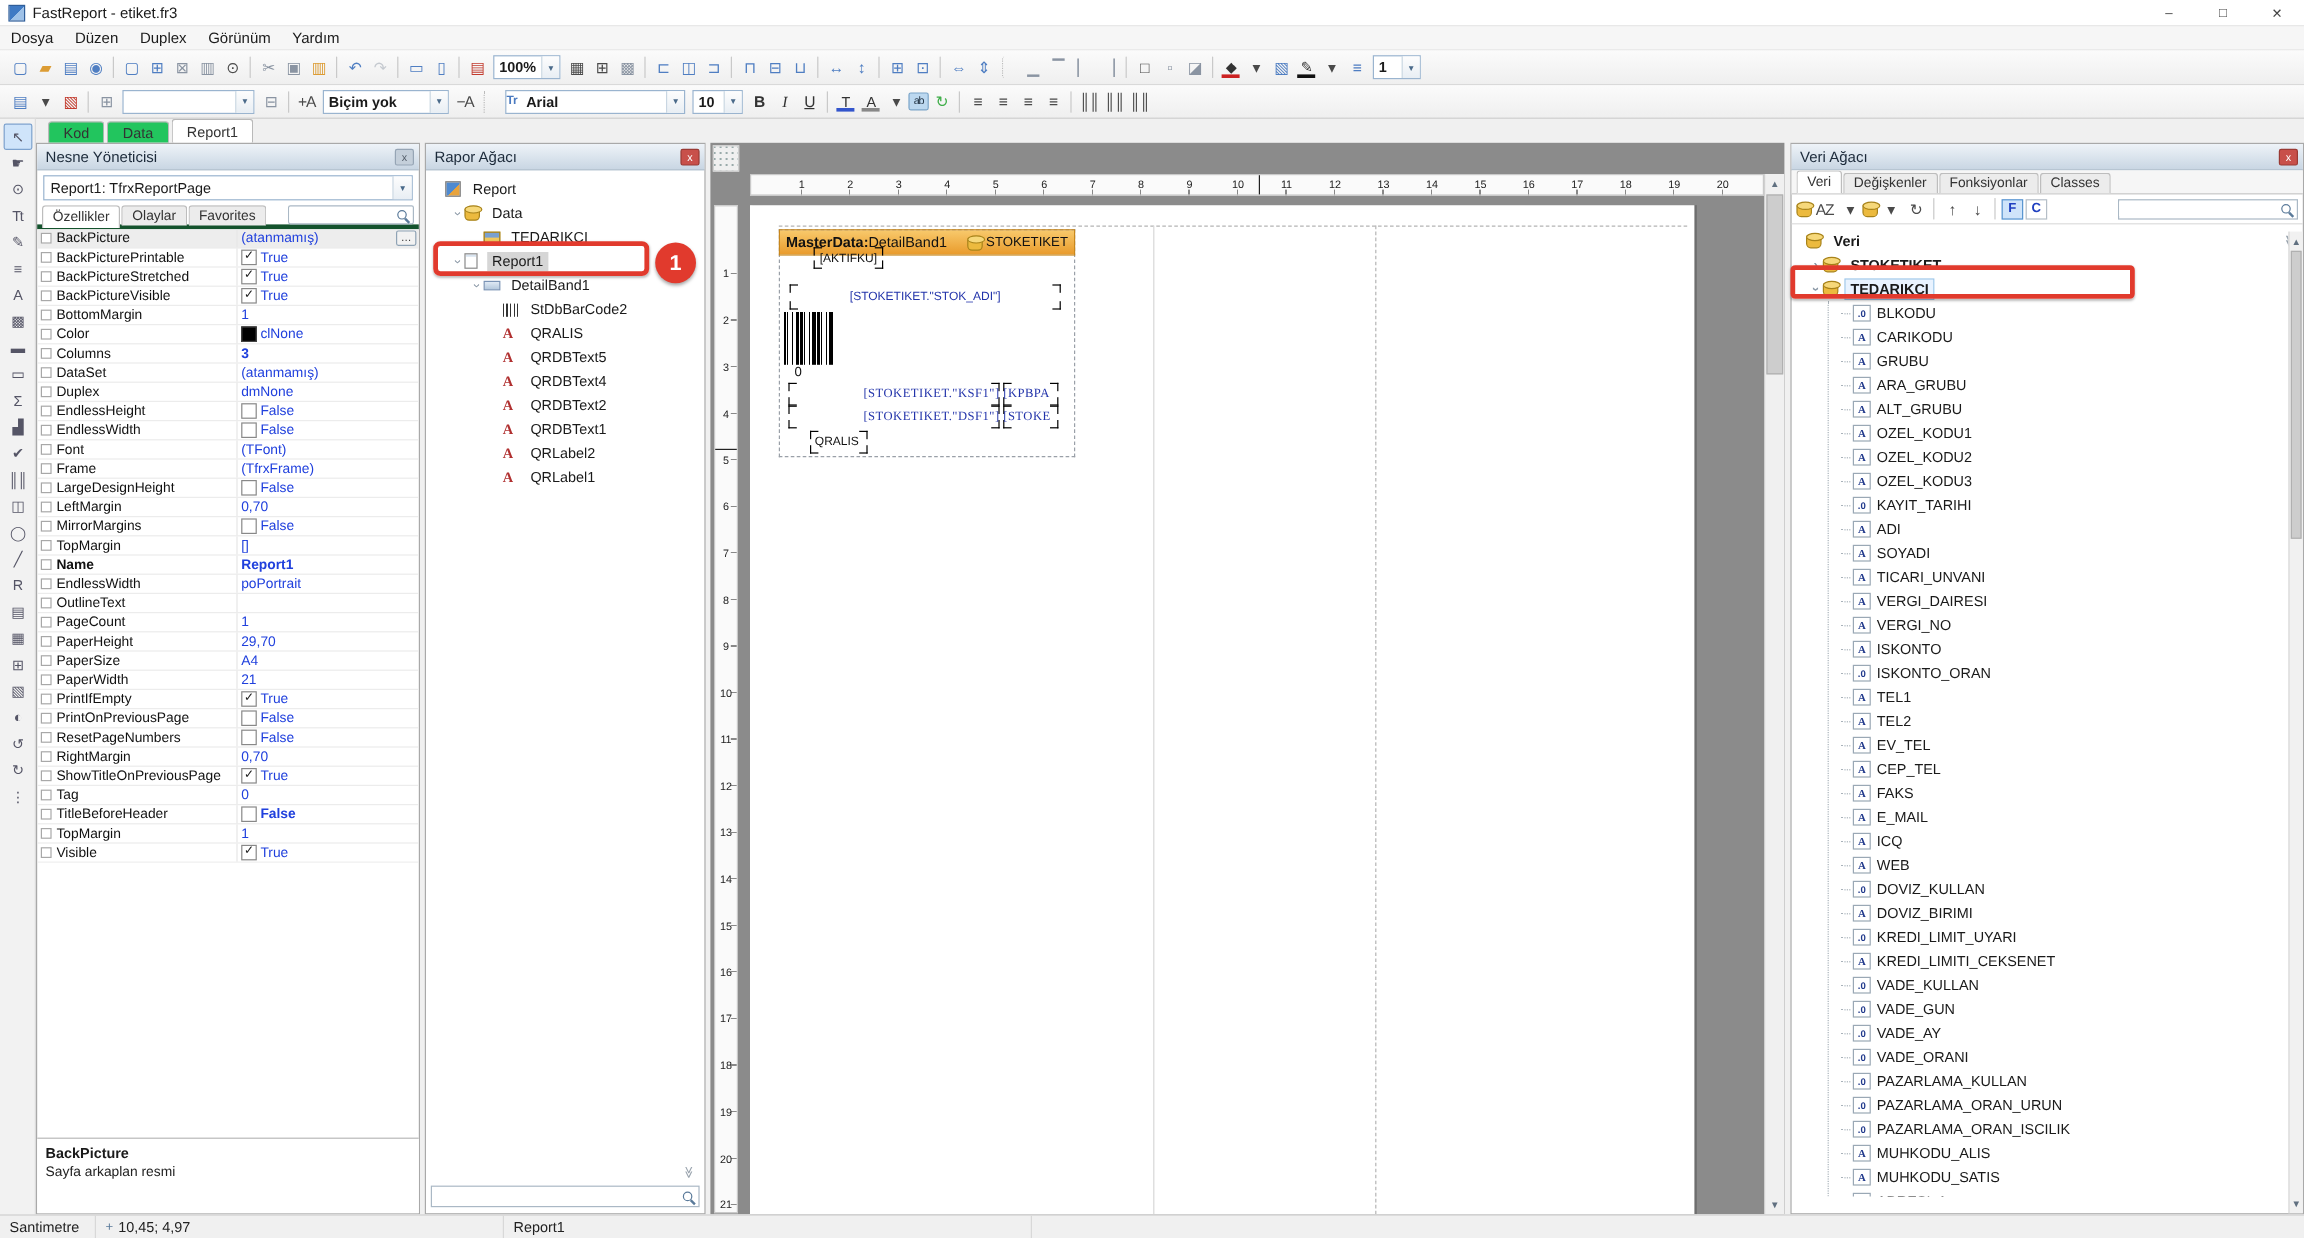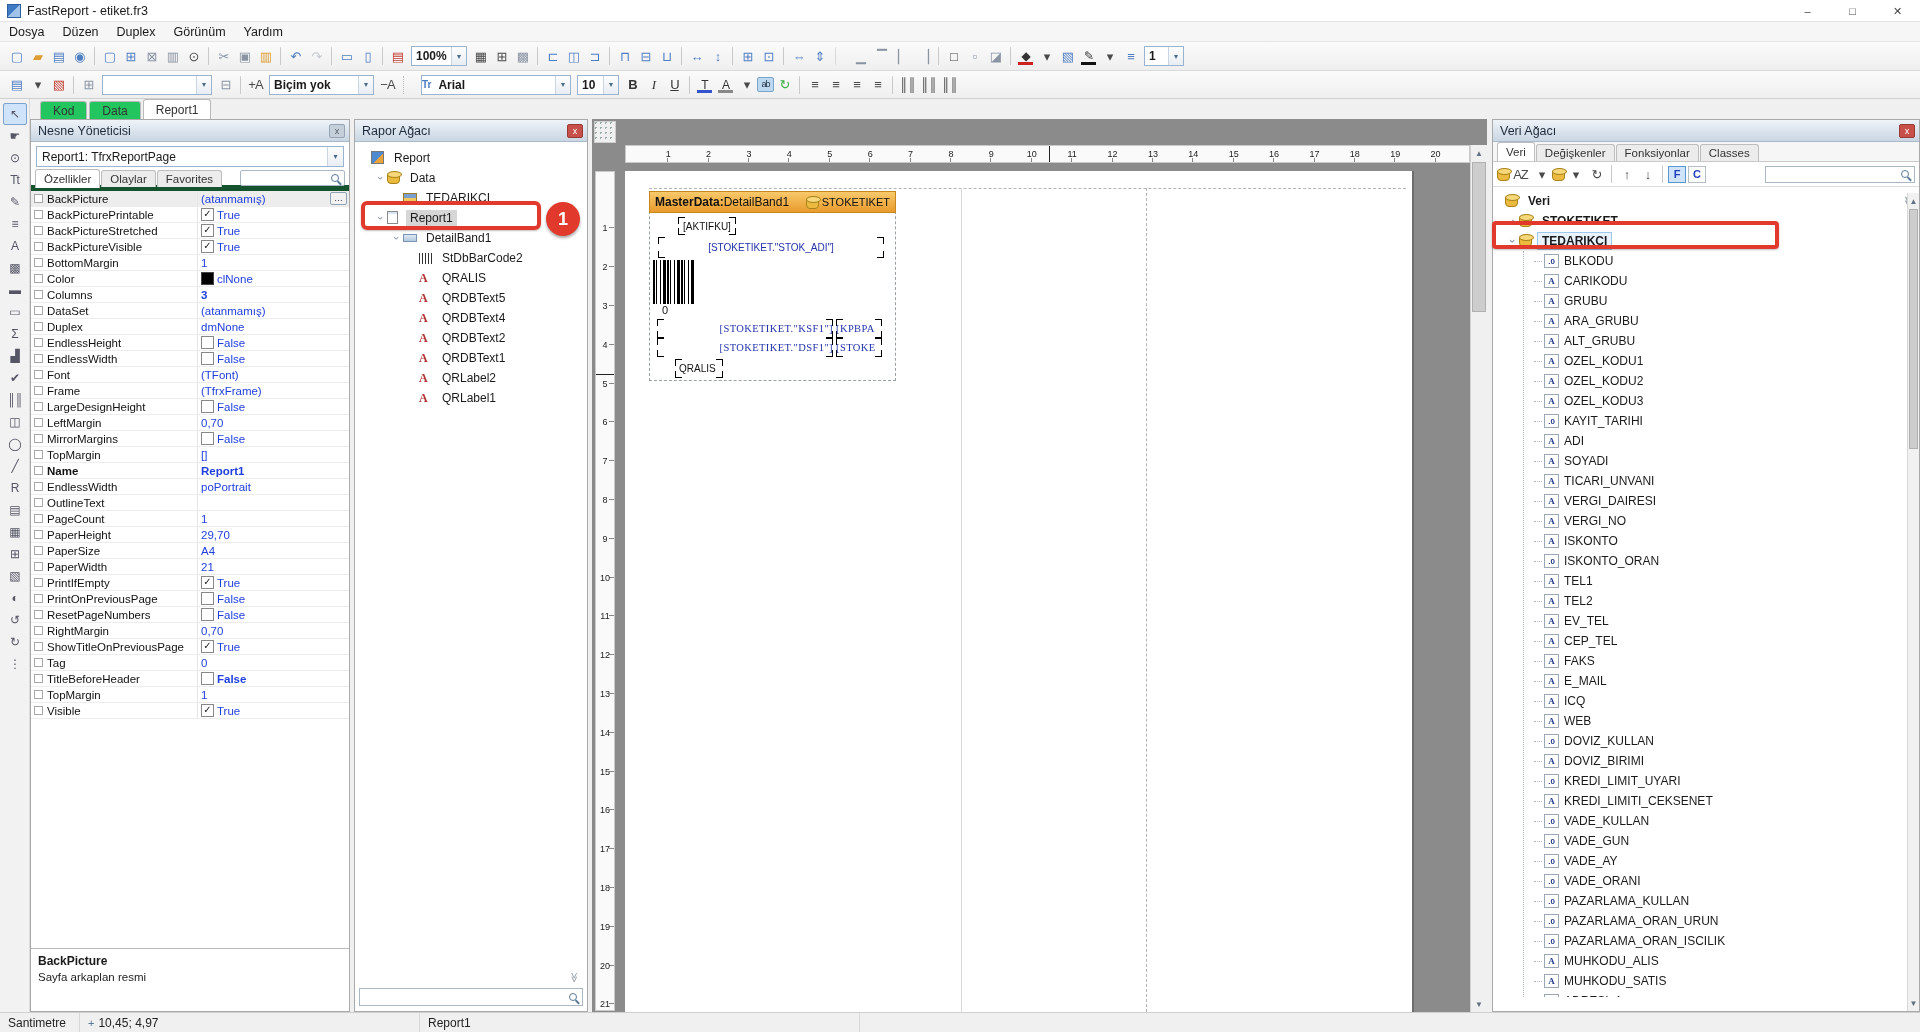--- a/index.html
+++ b/index.html
@@ -46,21 +46,21 @@
   
   .panel { position:absolute; top:119px; height:893px; background:#fff; border:1px solid #a9a9a9; }
   .phead { height:22px; background:linear-gradient(#eef3f8,#c9d6e3); border-bottom:1px solid #a9b9c9; display:flex; align-items:center; padding:0 4px 0 7px; font-size:12.5px; color:#1c2a3a; }
   .pclose { margin-left:auto; width:16px; height:14px; font-size:9px; line-height:13px; text-align:center; color:#fff; background:#c8504a; border:1px solid #9a3a34; border-radius:2px; }
   .pclose.gray { background:#c4cfda; border-color:#96a5b5; color:#56606c; }
 
   
   #inspector { left:30px; width:320px; }
   #objcombo { margin:4px 5px; height:21px; border:1px solid #9ab4cf; display:flex; align-items:center; font-size:12px; }
   #objcombo .cval{flex:1;padding:0 5px} #objcombo .cdd{width:16px;height:100%;border-left:1px solid #c9d6e2;background:linear-gradient(#fdfdfd,#e8eef4);display:flex;align-items:center;justify-content:center;font-size:8px;color:#4a6a8a}
-  #insptabs { display:flex; align-items:center; height:20px; padding-left:4px; border-bottom:6px solid #14532d; }
+  #insptabs { display:flex; align-items:flex-start; height:20px; padding-left:4px; border-bottom:4px solid #14532d; }
   .itab { height:17px; padding:0 8px; font-size:11.5px; display:flex; align-items:center; background:#ececec; border:1px solid #bdbdbd; border-bottom:none; border-radius:3px 3px 0 0; margin-right:1px; color:#333; }
   .itab.on { background:#fff; height:19px; }
   .searchbox { margin-left:auto; margin-right:4px; width:105px; height:16px; border:1px solid #aab8c5; border-radius:2px; background:#fff; display:flex; align-items:center; }
   .searchbox input { flex:1; border:none; outline:none; height:12px; font-size:10px; width:10px; }
   .mag { width:8px; height:8px; border:1.5px solid #5a7a9a; border-radius:50%; position:relative; margin:0 5px 0 2px; flex:none; }
   .mag::after { content:""; position:absolute; width:5px; height:1.5px; background:#5a7a9a; transform:rotate(45deg); right:-4px; bottom:-2px; }
 
   #propgrid { overflow:hidden; }
   .prow { display:flex; height:16px; align-items:center; border-bottom:1px solid #ececec; font-size:11.5px; }
   .prow.psel { background:#ededed; }
@@ -855,21 +855,21 @@
 
     <div id="band">
       <div id="bandhdr">
         <span class="bname">MasterData:</span>
         <span> DetailBand1</span>
         <span class="bds">
           <span class="icyl" style="position:relative;display:inline-block"></span>
           <span>STOKETIKET</span>
         </span>
       </div>
-      <div class="obj ctr blk" style="left:28px; top:25px; width:58px; height:18px;">[AKTIFKU]</div>
+      <div class="obj ctr blk" style="left:28px; top:14px; width:58px; height:18px;">[AKTIFKU]</div>
       <div class="obj ctr" style="left:8px; top:45px; width:226px; height:21px;">[STOKETIKET."STOK_ADI"]</div>
       <div id="barcode"></div>
       <div id="bclabel">0</div>
       <div class="obj rt serif" style="left:7px; top:127px; width:176px; height:19px;">[STOKETIKET."KSF1"]</div>
       <div class="obj serif" style="left:186px; top:127px; width:46px; height:19px;">[KPBPA</div>
       <div class="obj rt serif" style="left:7px; top:146px; width:176px; height:19px;">[STOKETIKET."DSF1"]</div>
       <div class="obj serif" style="left:186px; top:146px; width:46px; height:19px;">[STOKE</div>
       <div class="obj blk" style="left:25px; top:167px; width:48px; height:19px; padding-left:4px;">QRALIS</div>
     </div>
   </div>

